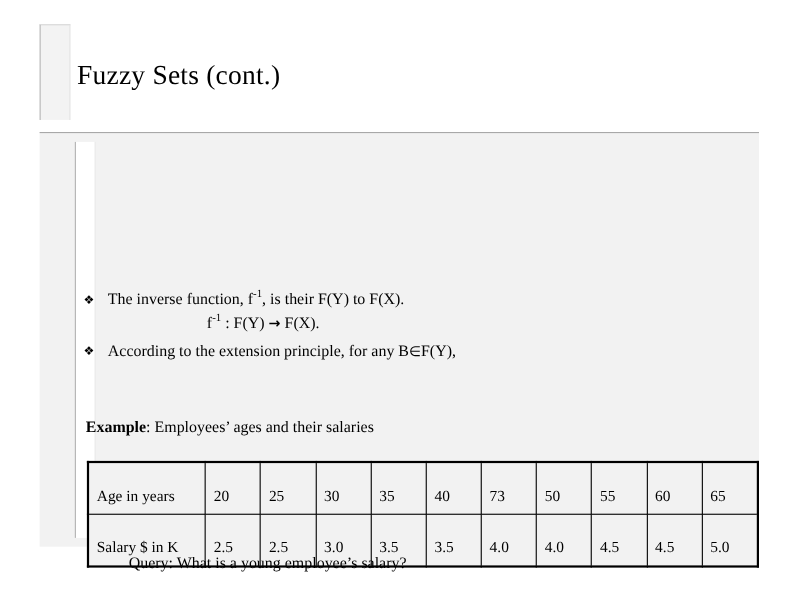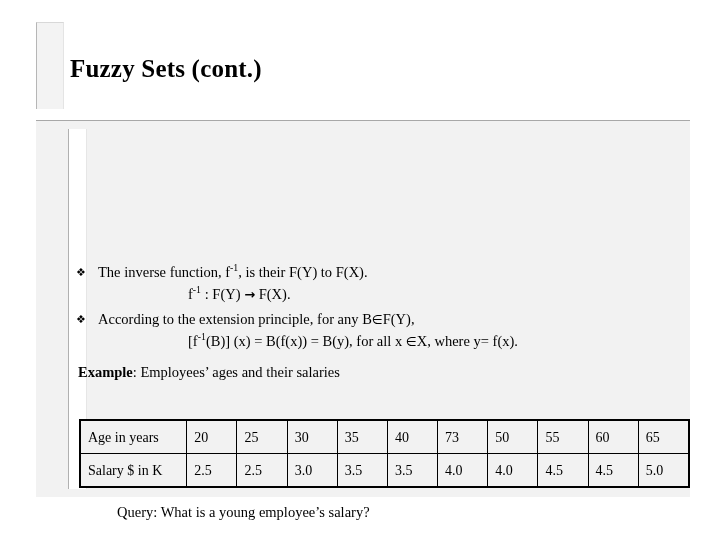--- a/index.html
+++ b/index.html
@@ -16,21 +16,20 @@
     position: relative;
   }
 
   
   #slide-title-area {
     position: absolute;
     left: 0;
     top: 0;
     width: 616px;
     height: 118px;
-    font-weight: bold;
   }
   #title-accent-bar {
     position: absolute;
     left: 36px;
     top: 22px;
     width: 26px;
     height: 86px;
     background: #f3f3f3;
     border-left: 1px solid #b6b6b6;
     border-top: 1px solid #d8d8d8;
@@ -117,41 +116,41 @@
 
   #bullet-1 { left: 18px; top: 142px; }
   #formula-1 { left: 130px; top: 164px; }
   #bullet-2 { left: 18px; top: 189px; }
   #formula-2 { left: 130px; top: 211px; }
 
   
   #example-caption {
     position: absolute;
     left: 20px;
-    top: 242px;
+    top: 259px;
     font-size: 14.5px;
     line-height: 19px;
     white-space: nowrap;
   }
   #example-caption .lbl { font-weight: bold; }
 
   
   #salary-table {
     position: absolute;
     left: 21px;
     top: 298px;
     border-collapse: collapse;
     border: 2px solid #000000;
     background: #f2f2f2;
   }
   #salary-table td {
     border: 1px solid #000000;
     font-size: 14px;
     line-height: 17px;
-    padding: 5px 0 5px 7px;
+    padding: 19px 0 5px 7px;
     height: 22px;
     white-space: nowrap;
   }
   #salary-table td.row-label {
     width: 104px;
   }
   #salary-table td.data-cell {
     width: 48px;
   }
 
@@ -184,21 +183,20 @@
       <span class="bullet-text"><span>The inverse function, f</span><sup>-1</sup><span>, is their F(Y) to F(X).</span></span>
     </div>
 
     <div class="sub-line" id="formula-1"><span>f</span><sup>-1</sup><span> : F(Y) </span><span class="arrow">→</span><span> F(X).</span></div>
 
     <div class="bullet-row" id="bullet-2">
       <span class="bullet-glyph">❖</span>
       <span class="bullet-text"><span>According to the extension principle, for any B</span><span class="elem">∈</span><span>F(Y),</span></span>
     </div>
 
-    <div class="sub-line" id="formula-2"><span>[f</span><sup>-1</sup><span>(B)] (x) = B(f(x)) = B(y), for all x </span><span class="elem">∈</span><span>X, where y= f(x).</span></div>
 
     <div id="example-caption"><span class="lbl">Example</span><span>: Employees’ ages and their salaries</span></div>
 
     <table id="salary-table">
       <tbody>
         <tr>
           <td class="row-label">Age in years</td>
           <td class="data-cell">20</td>
           <td class="data-cell">25</td>
           <td class="data-cell">30</td>

